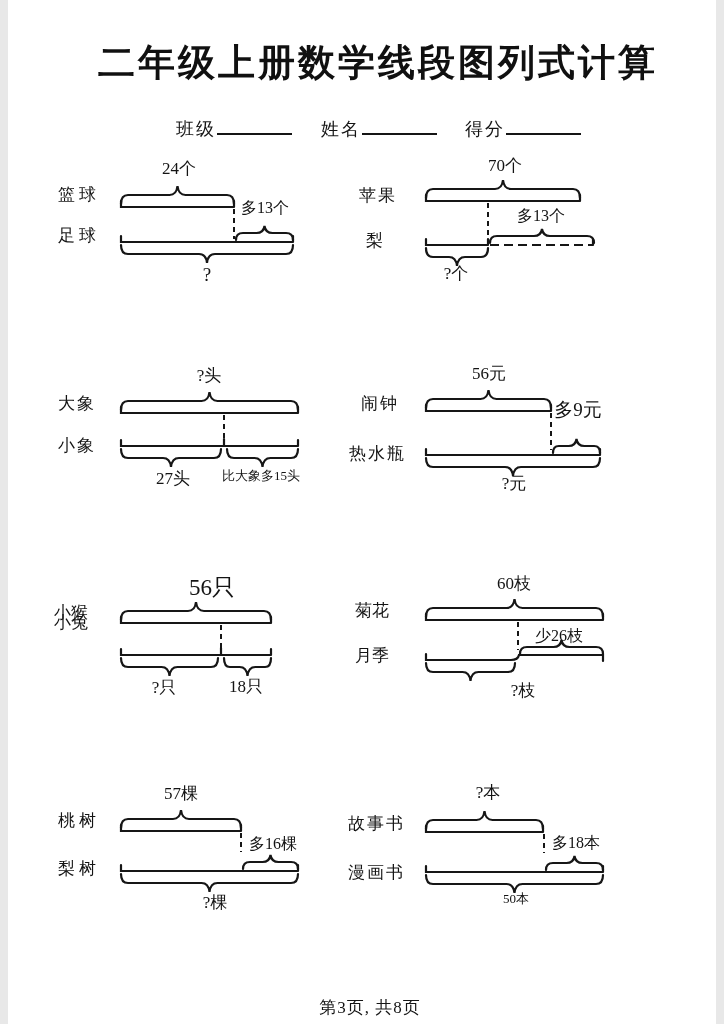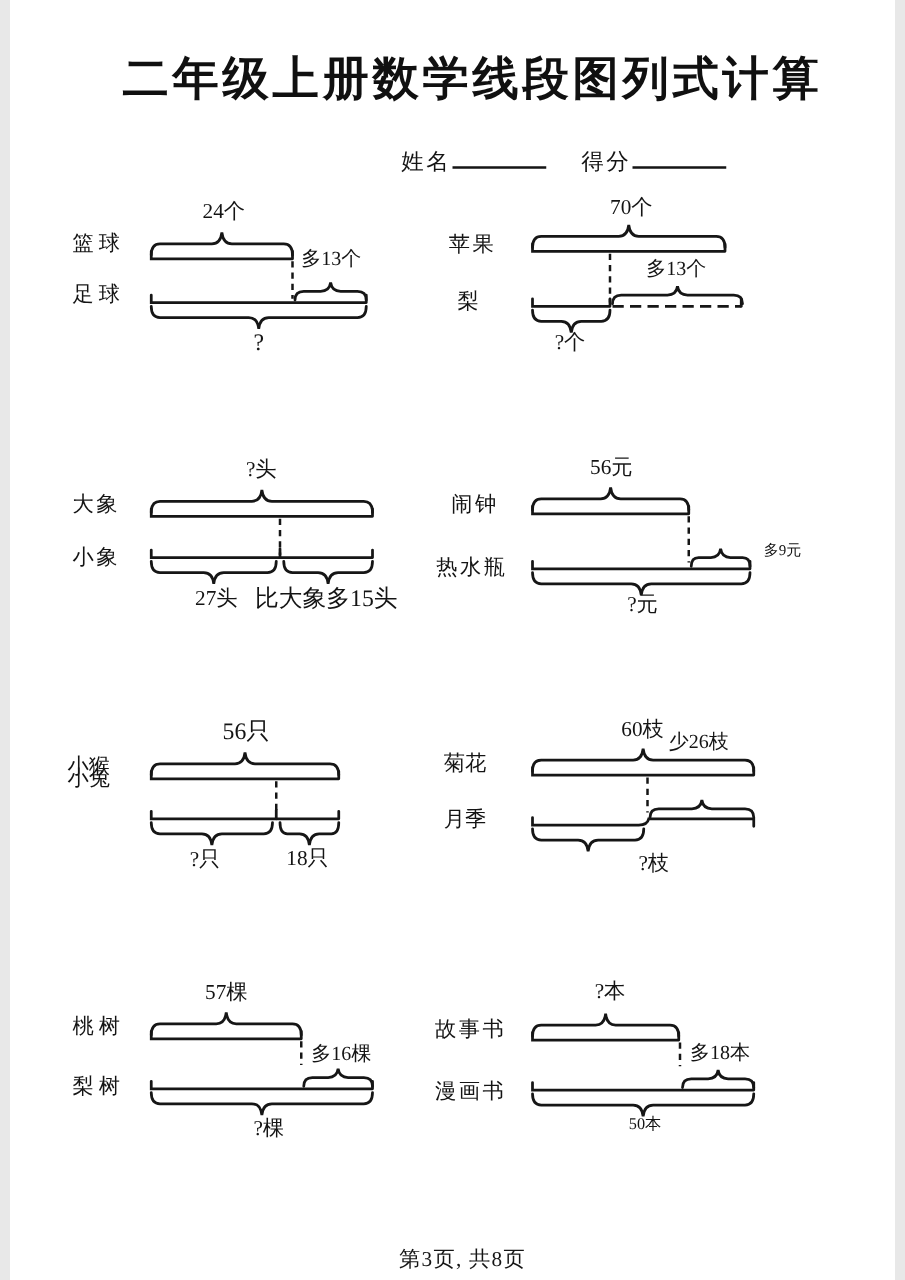--- a/index.html
+++ b/index.html
@@ -32,20 +32,23 @@
   .dlabel.center{transform:translateX(-50%);}
   .dlabel.right{text-align:right;}
 </style>
 </head>
 <body>
 
 <div class="page">
 
   <div class="title">二年级上册数学线段图列式计算</div>
 
+  <div class="hf" style="left:168px">
+    <span>班级</span><span class="blank"></span>
+  </div>
   <div class="hf" style="left:313px">
     <span>姓名</span><span class="blank"></span>
   </div>
   <div class="hf" style="left:457px">
     <span>得分</span><span class="blank"></span>
   </div>
 
   <svg id="diagram-canvas" width="724" height="1024" viewBox="0 0 724 1024">
       <path d="M 113 201 L 113 207 L 226 207 M 226 201 L 226 207" fill="none" stroke="#161616" stroke-width="2.2" stroke-linecap="round"></path>
       <path d="M 113 236 L 113 242 L 285 242 M 285 236 L 285 242" fill="none" stroke="#161616" stroke-width="2.2" stroke-linecap="round"></path>
@@ -112,41 +115,41 @@
       <div>
         <div class="dlabel center" style="top: 155px; left: 497px; font-size: 17px;">70个</div>
         <div class="dlabel center" style="top: 206px; left: 533px; font-size: 16px;">多13个</div>
         <div class="dlabel center" style="top: 263px; left: 448px; font-size: 17px;">?个</div>
         <div class="dlabel right" style="top: 185px; right: 319px; font-size: 17px; letter-spacing: 2px;">苹果</div>
         <div class="dlabel right" style="top: 230px; right: 333px; font-size: 17px;">梨</div>
       </div>
       <div>
         <div class="dlabel center" style="top: 365px; left: 201px; font-size: 17px;">?头</div>
         <div class="dlabel center" style="top: 468px; left: 165px; font-size: 17px;">27头</div>
-        <div class="dlabel center" style="top: 468px; left: 253px; font-size: 19px;">比大象多15头</div>
+        <div class="dlabel center" style="top: 468px; left: 253px; font-size: 13px;">比大象多15头</div>
         <div class="dlabel right" style="top: 393px; right: 620px; font-size: 17px; letter-spacing: 2px;">大象</div>
         <div class="dlabel right" style="top: 435px; right: 620px; font-size: 17px; letter-spacing: 2px;">小象</div>
       </div>
       <div>
         <div class="dlabel center" style="top: 363px; left: 481px; font-size: 17px; text-align: right;">56元</div>
-        <div class="dlabel center" style="top: 433px; left: 570px; font-size: 12px; margin-left: 48px;">多9元</div>
+        <div class="dlabel center" style="top: 398px; left: 570px; font-size: 19px;">多9元</div>
         <div class="dlabel center" style="top: 473px; left: 506px; font-size: 17px;">?元</div>
         <div class="dlabel right" style="top: 393px; right: 317px; font-size: 17px; letter-spacing: 2px;">闹钟</div>
         <div class="dlabel right" style="top: 443px; right: 310px; font-size: 17px; letter-spacing: 2px;">热水瓶</div>
       </div>
       <div>
-        <div class="dlabel center" style="top: 574px; left: 189px; font-size: 19px;">56只</div>
+        <div class="dlabel center" style="top: 574px; left: 204px; font-size: 23px;">56只</div>
         <div class="dlabel center" style="top: 677px; left: 156px; font-size: 17px;">?只</div>
         <div class="dlabel center" style="top: 676px; left: 238px; font-size: 17px;">18只</div>
         <div class="dlabel right" style="top: 602px; right: 628px; font-size: 17px;">小猴</div>
         <div class="dlabel right" style="top: 612px; right: 628px; font-size: 17px;">小兔</div>
       </div>
       <div>
         <div class="dlabel center" style="top: 573px; left: 506px; font-size: 17px;">60枝</div>
-        <div class="dlabel center" style="top: 584px; left: 551px; font-size: 16px;">少26枝</div>
+        <div class="dlabel center" style="top: 626px; left: 551px; font-size: 16px;">少26枝</div>
         <div class="dlabel center" style="top: 680px; left: 515px; font-size: 17px;">?枝</div>
         <div class="dlabel right" style="top: 600px; right: 327px; font-size: 17px;">菊花</div>
         <div class="dlabel right" style="top: 645px; right: 327px; font-size: 17px;">月季</div>
       </div>
       <div>
         <div class="dlabel center" style="top: 783px; left: 173px; font-size: 17px;">57棵</div>
         <div class="dlabel center" style="top: 834px; left: 265px; font-size: 16px;">多16棵</div>
         <div class="dlabel center" style="top: 892px; left: 207px; font-size: 17px;">?棵</div>
         <div class="dlabel right" style="top: 810px; right: 616px; font-size: 17px; letter-spacing: 4px;">桃树</div>
         <div class="dlabel right" style="top: 858px; right: 616px; font-size: 17px; letter-spacing: 4px;">梨树</div>

